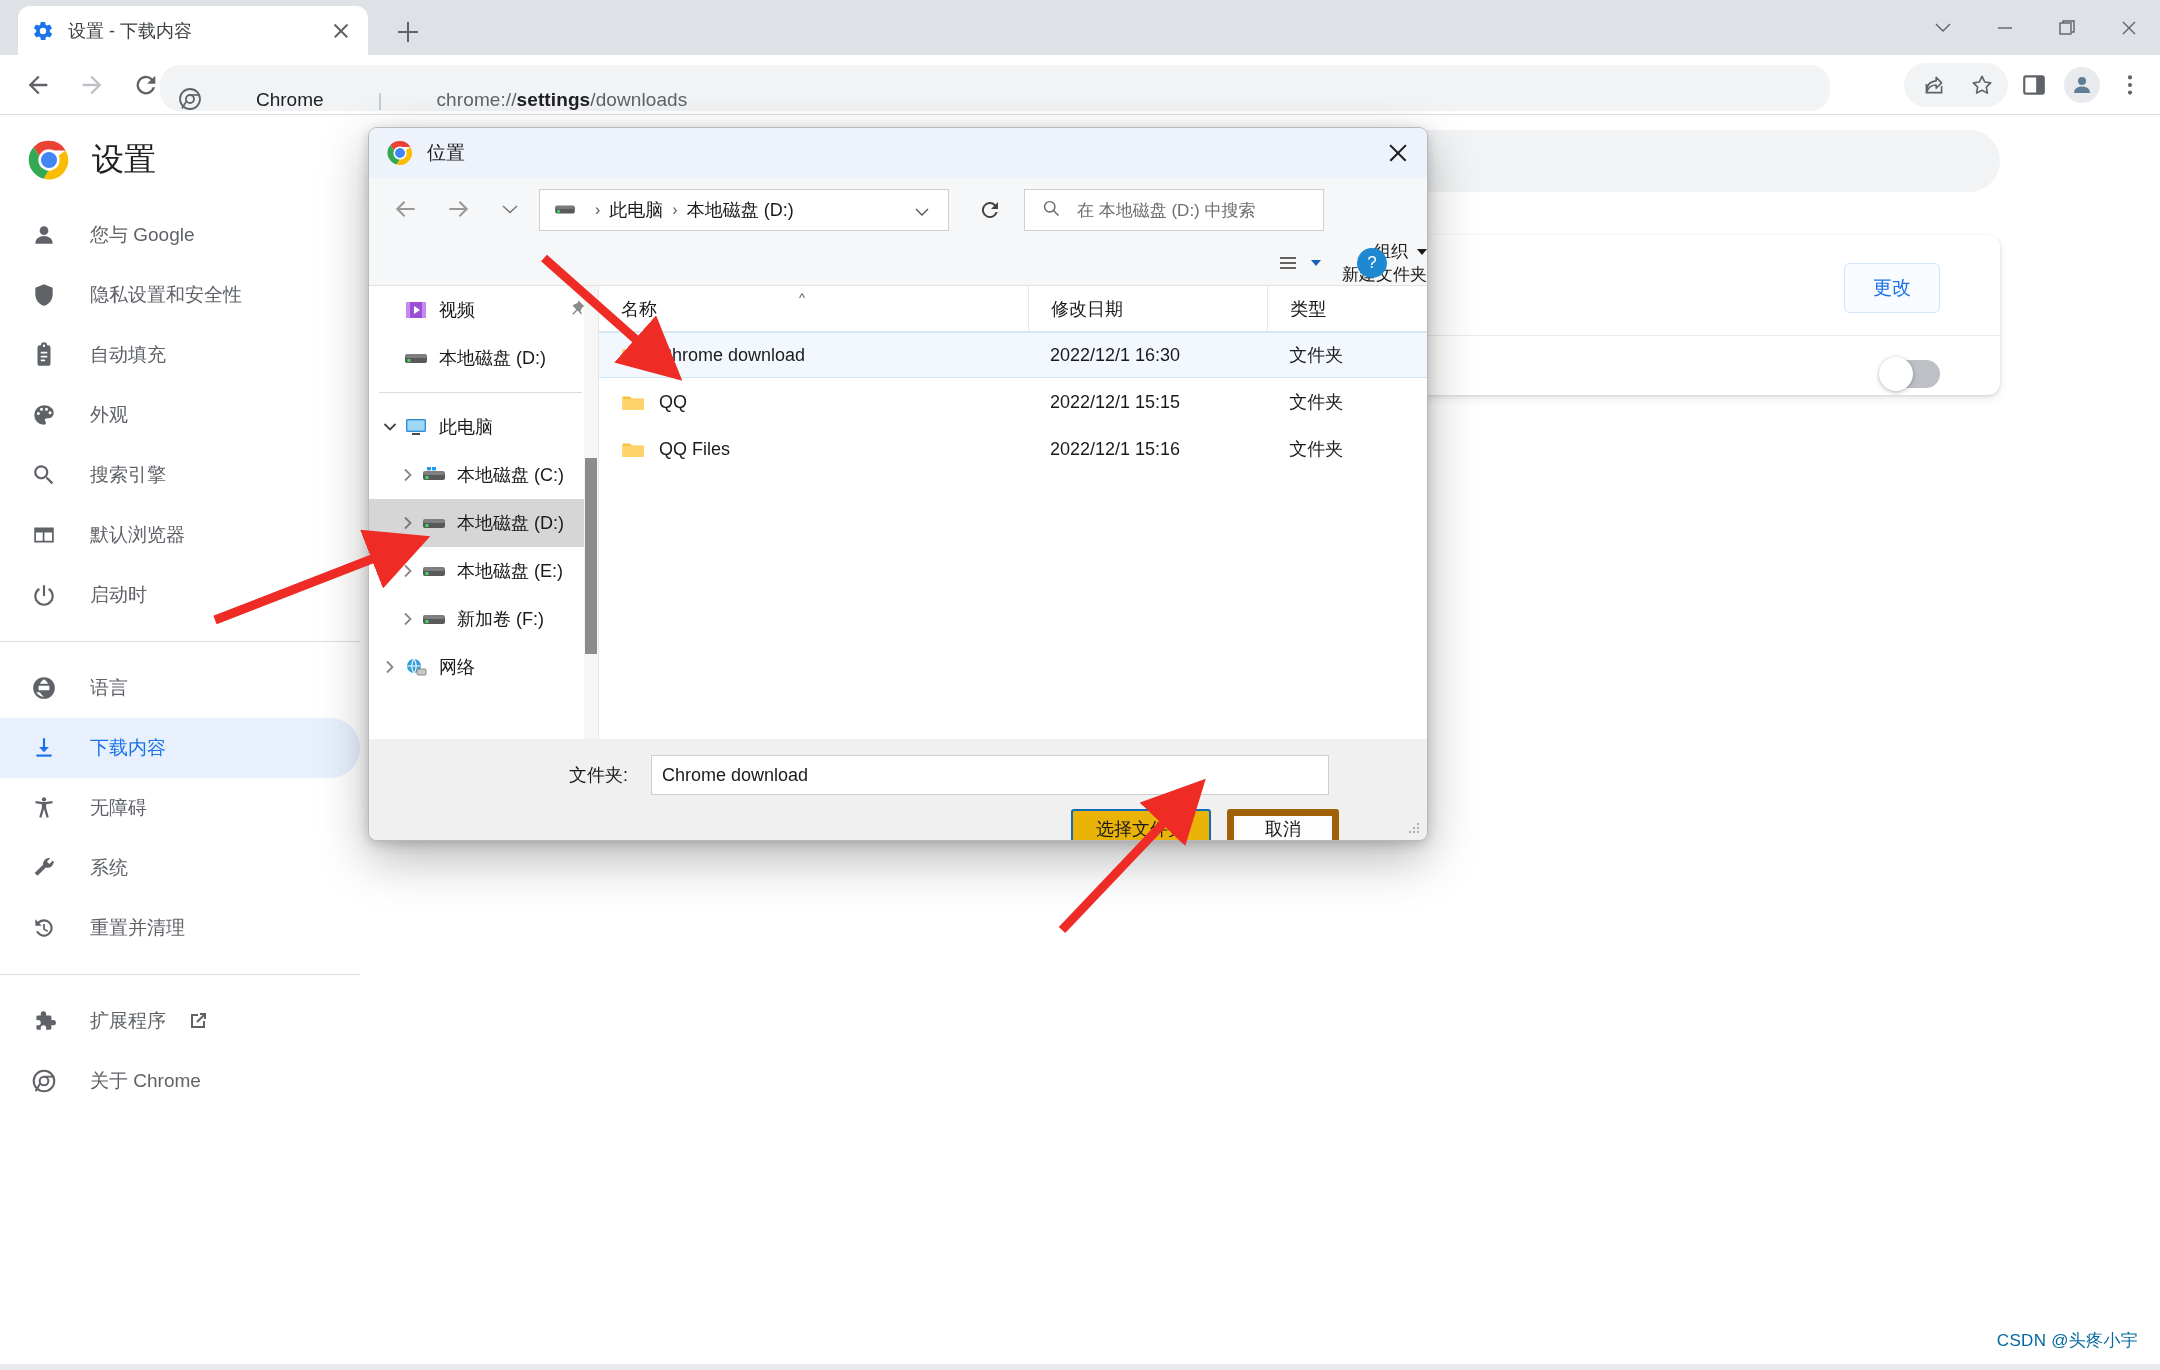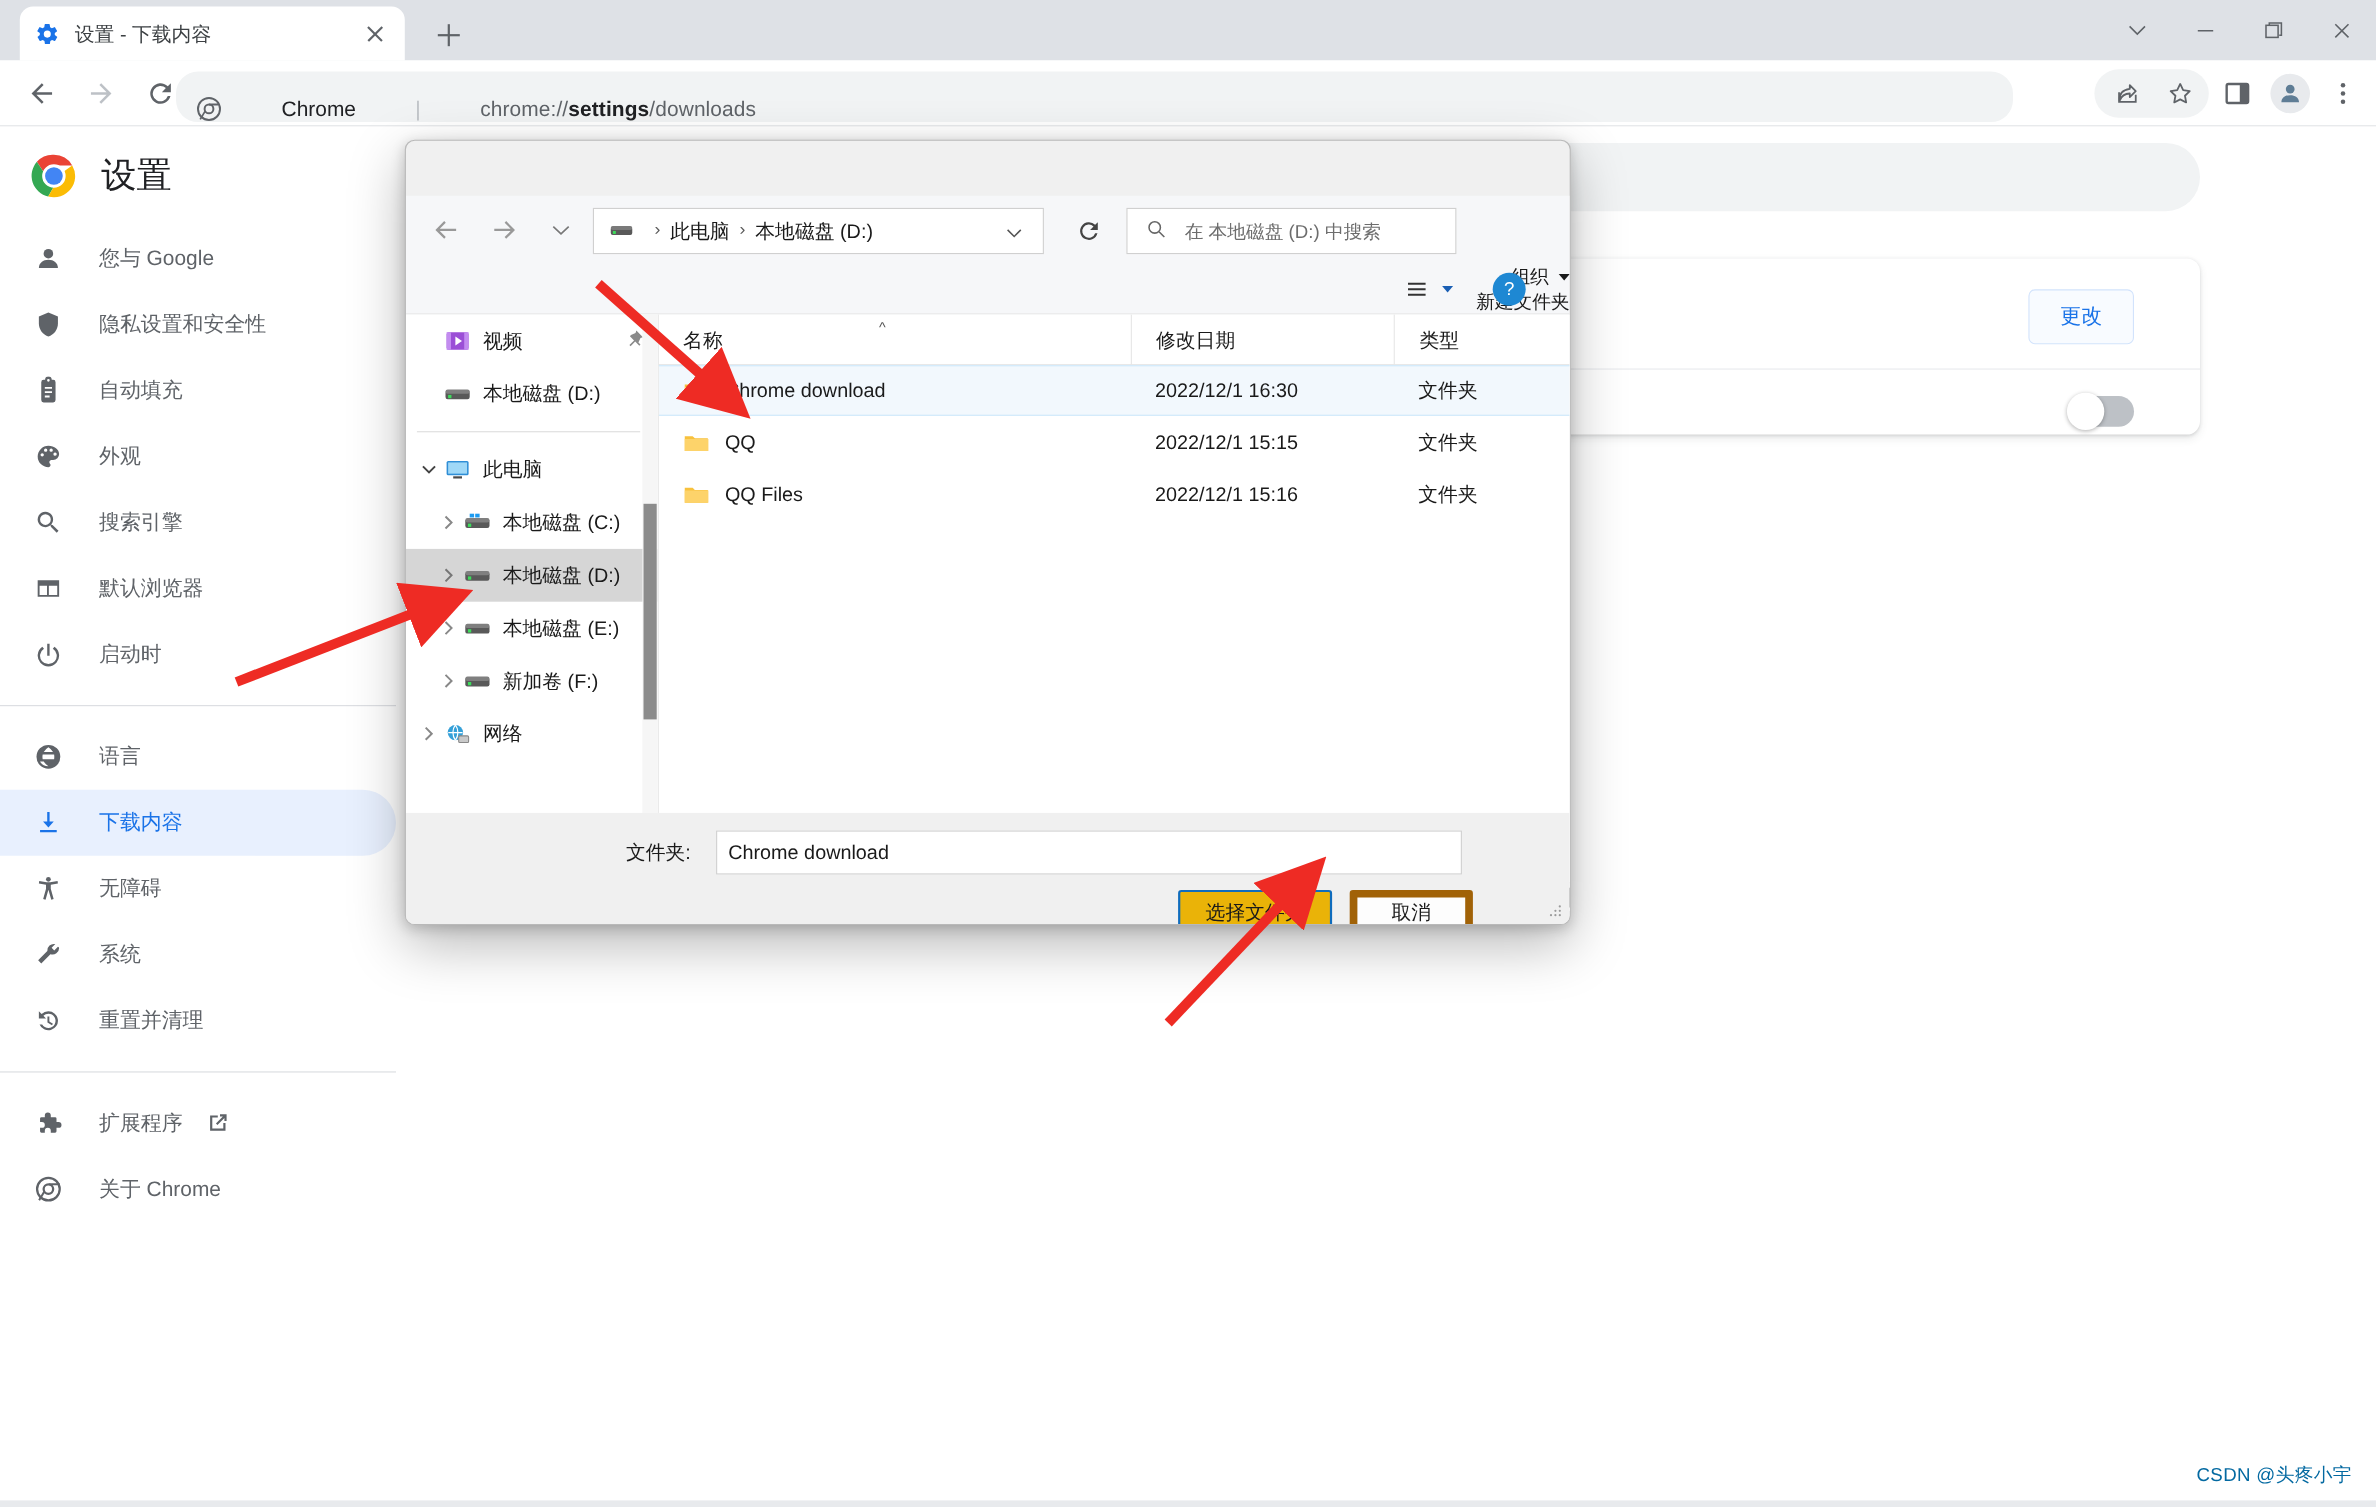--- a/index.html
+++ b/index.html
@@ -542,20 +542,34 @@
         <div class="change-btn">更改</div>
         <div class="toggle">
           <span class="knob"></span>
         </div>
       </div>
     </div>
   </div>
 
   <div class="dialog">
 
+    <div class="dlg-titlebar">
+      <span class="dlg-title-icon">
+        <svg viewBox="0 0 48 48" width="26" height="26">
+          <circle cx="24" cy="24" r="22" fill="#fff"></circle>
+          <path d="M24 2a22 22 0 0 1 19.05 11H24a11 11 0 0 0-10.4 7.4L6.3 9.3A22 22 0 0 1 24 2z" fill="#ea4335"></path>
+          <path d="M6.3 9.3l7.3 11.1A11 11 0 0 0 24 35l-5.9 10.3A22 22 0 0 1 6.3 9.3z" fill="#34a853"></path>
+          <path d="M43.05 13A22 22 0 0 1 18.1 45.3L24 35a11 11 0 0 0 9.9-15.3L43 13z" fill="#fbbc05"></path>
+          <circle cx="24" cy="24" r="9.2" fill="#4285f4"></circle>
+          <circle cx="24" cy="24" r="11" fill="none" stroke="#fff" stroke-width="2.4"></circle>
+        </svg>
+      </span>
+      <span class="dlg-title-text">位置</span>
+      <span class="dlg-close"></span>
+    </div>
 
     <div class="dlg-navbar">
       <div class="nav-btn">
         <svg width="26" height="26" viewBox="0 0 24 24">
             <path d="M20 11H6.3l5-5L10 4.6 2.6 12l7.4 7.4 1.3-1.4-5-5H20z" fill="#999"></path>
           </svg>
       </div>
       <div class="nav-btn">
         <svg width="26" height="26" viewBox="0 0 24 24">
             <path d="M4 11h13.7l-5-5L14 4.6 21.4 12 14 19.4l-1.3-1.4 5-5H4z" fill="#999"></path>

